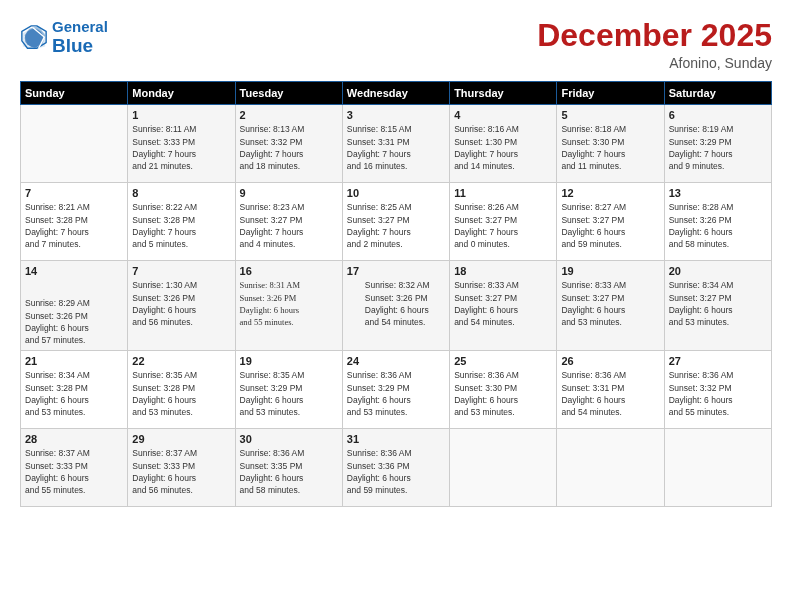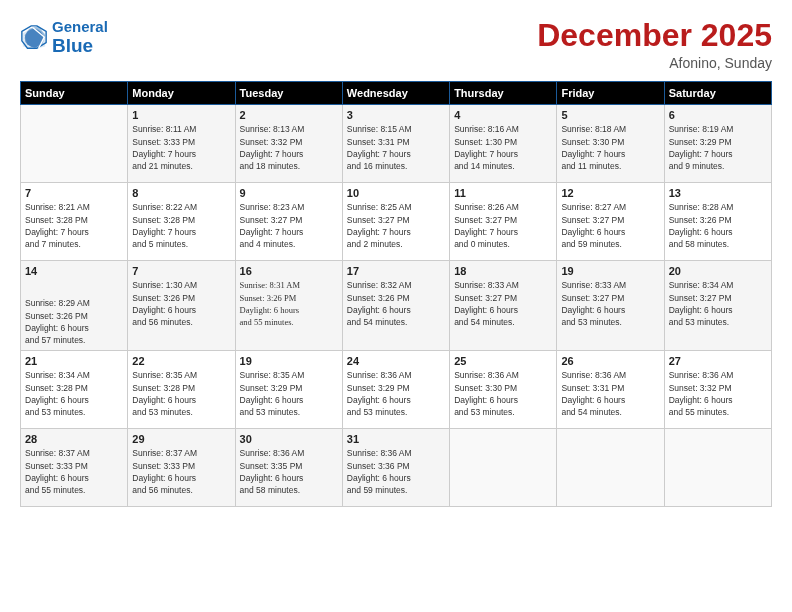--- a/index.html
+++ b/index.html
@@ -240,21 +240,21 @@
           </td>
           <td>
             <span class="day-number">16</span>
             <div class="day-info" style="white-space: pre-line; font-family: Liberation Serif, serif;">Sunrise: 8:31 AM
 Sunset: 3:26 PM
 Daylight: 6 hours
 and 55 minutes.</div>
           </td>
           <td>
             <span class="day-number">17</span>
-            <div class="day-info" style="white-space: pre-line;">Sunrise: 8:32 AM
+            <div class="day-info" style="white-space: pre-line; margin-left: 18px;">Sunrise: 8:32 AM
 Sunset: 3:26 PM
 Daylight: 6 hours
 and 54 minutes.</div>
           </td>
           <td>
             <span class="day-number">18</span>
             <div class="day-info" style="white-space: pre-line;">Sunrise: 8:33 AM
 Sunset: 3:27 PM
 Daylight: 6 hours
 and 54 minutes.</div>

